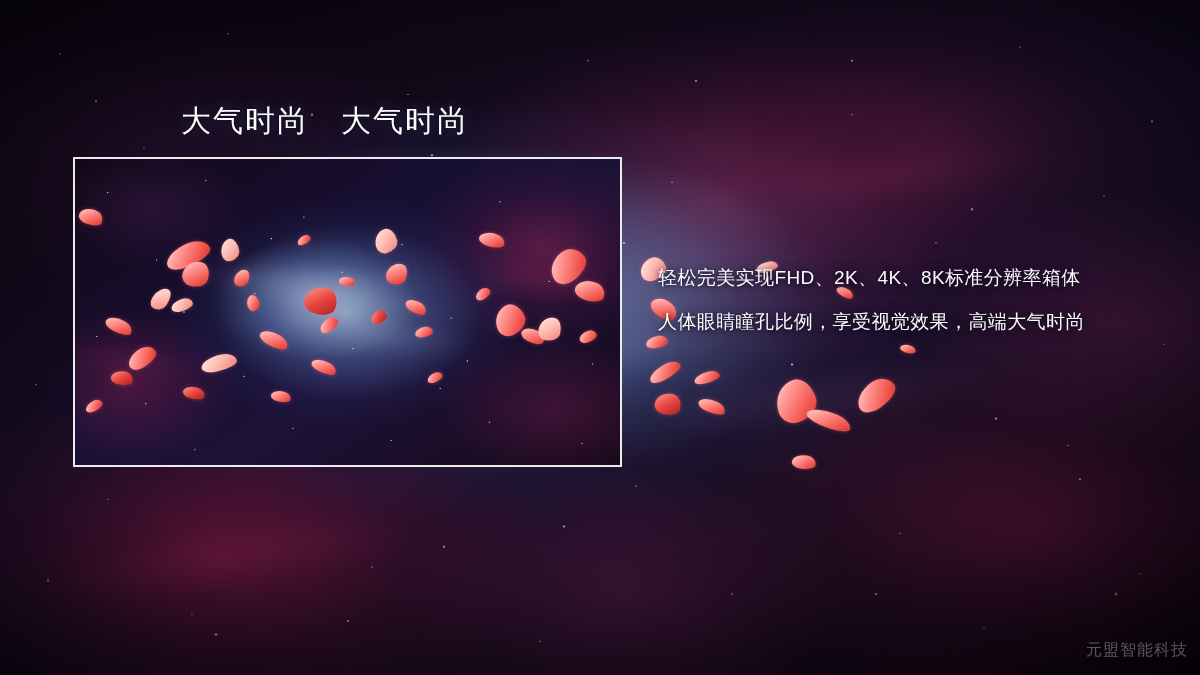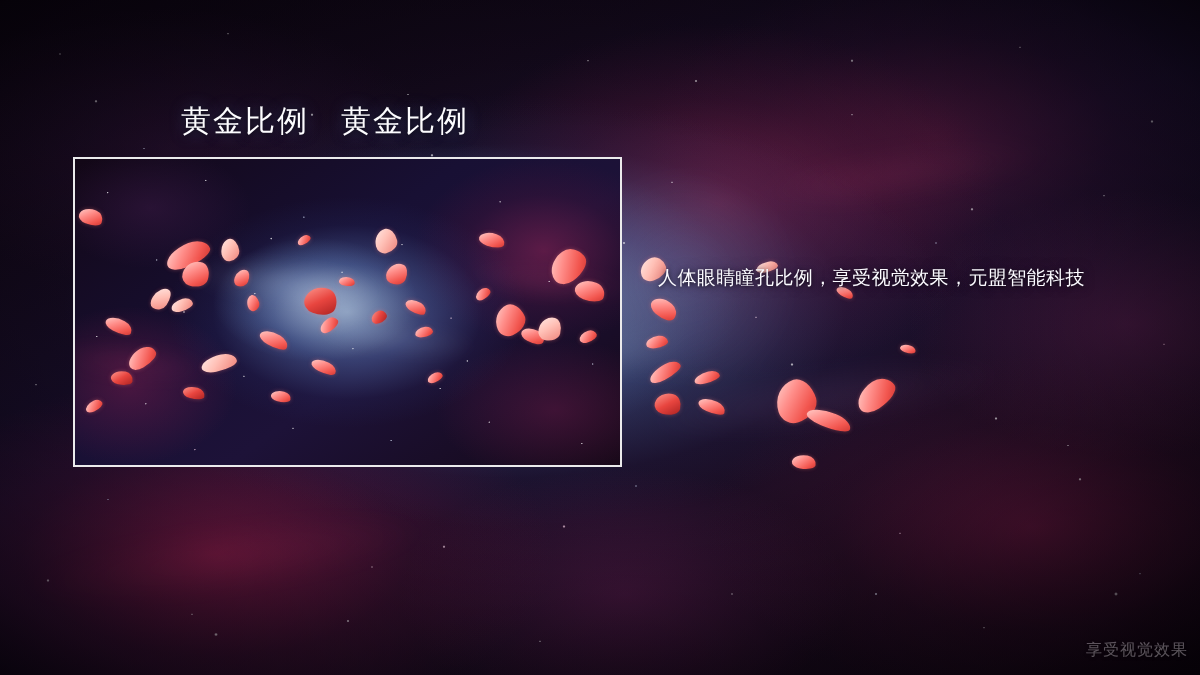--- a/index.html
+++ b/index.html
@@ -231,20 +231,21 @@
     <div class="petal" style="left:474px;top:92px;width:38px;height:30px;transform:rotate(-36deg);"></div>
     <div class="petal" style="left:500px;top:122px;width:30px;height:20px;transform:rotate(20deg);"></div>
     <div class="petal pale" style="left:464px;top:158px;width:22px;height:24px;transform:rotate(14deg);"></div>
     <div class="petal" style="left:504px;top:172px;width:18px;height:11px;transform:rotate(-18deg);"></div>
     <div class="petal" style="left:4px;top:50px;width:24px;height:16px;transform:rotate(22deg);"></div>
     <div class="petal" style="left:10px;top:242px;width:18px;height:10px;transform:rotate(-26deg);"></div>
     <div class="petal" style="left:196px;top:232px;width:20px;height:11px;transform:rotate(14deg);"></div>
     <div class="petal" style="left:352px;top:214px;width:16px;height:9px;transform:rotate(-22deg);"></div>
   </div>
 
-  <div class="title">黄金比例　黄金比例</div>
+  <div class="title">大气时尚　大气时尚</div>
 
   <div class="body-text">
-    <div class="body-line">人体眼睛瞳孔比例，享受视觉效果，元盟智能科技</div>
+    <div class="body-line">轻松完美实现FHD、2K、4K、8K标准分辨率箱体</div>
+    <div class="body-line">人体眼睛瞳孔比例，享受视觉效果，高端大气时尚</div>
   </div>
 
-  <div class="watermark">享受视觉效果</div>
+  <div class="watermark">元盟智能科技</div>
 </div>
 
 </body></html>

